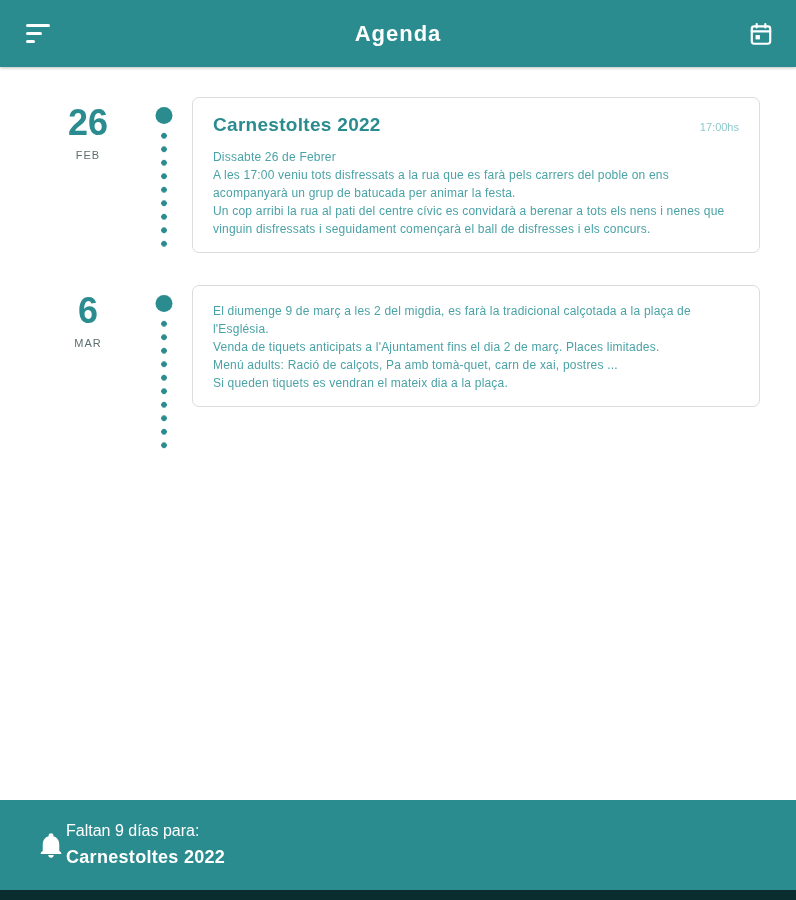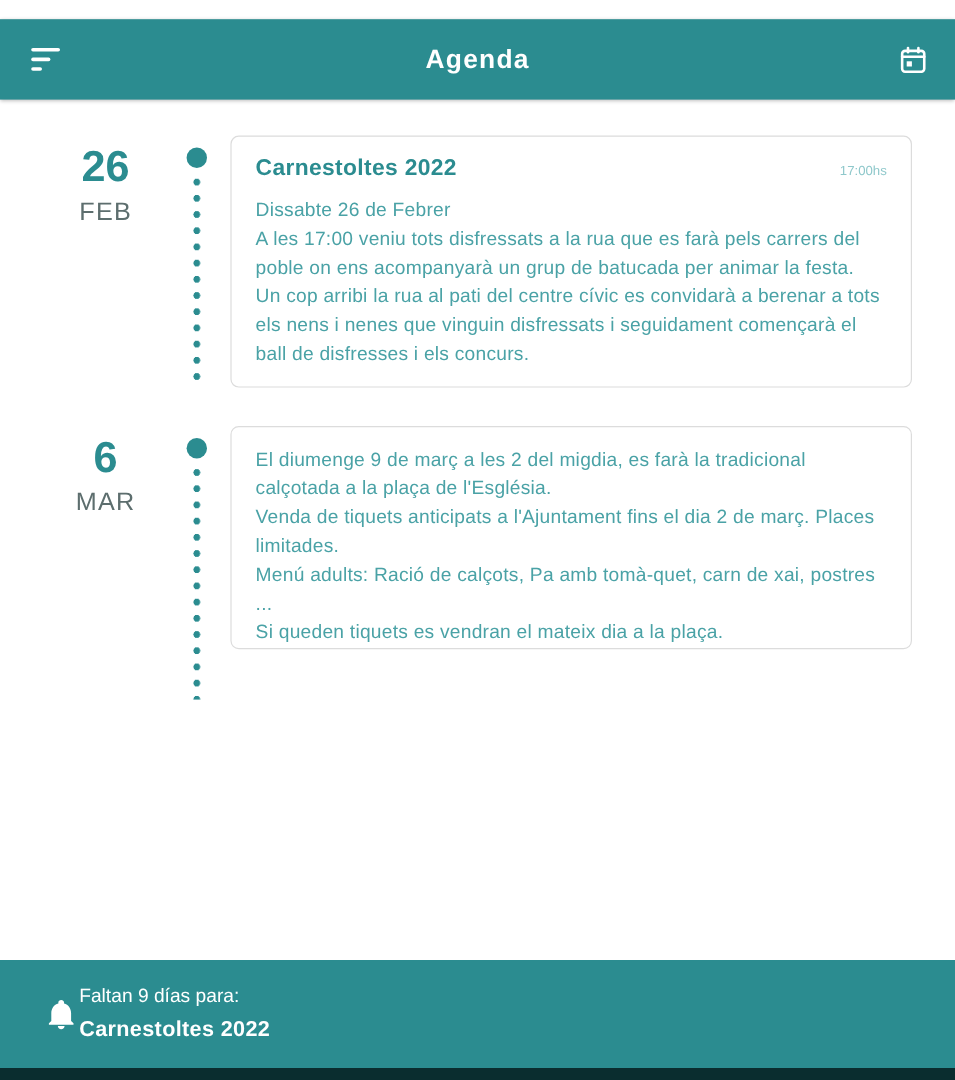--- a/index.html
+++ b/index.html
@@ -10,47 +10,47 @@
     --gray-month:#5d6e6e;
     --card-border:#dcdcdc;
     --dark-strip:#0a2d2f;
   }
   *{box-sizing:border-box;margin:0;padding:0;}
   html,body{width:796px;height:900px;}
   body{font-family:"Liberation Sans","DejaVu Sans",sans-serif;background:#fff;overflow:hidden;}
   .app{width:796px;height:900px;display:flex;flex-direction:column;position:relative;}
 
   
-  .header{height:67px;background:var(--teal);display:flex;align-items:center;justify-content:space-between;padding:0 22px;position:relative;flex:0 0 auto;box-shadow:0 1px 3px rgba(0,0,0,.25);margin-top:16px;}
+  .header{height:67px;background:var(--teal);display:flex;align-items:center;justify-content:space-between;padding:0 22px;position:relative;flex:0 0 auto;box-shadow:0 1px 3px rgba(0,0,0,.25);}
   .header-title{position:absolute;left:50%;transform:translateX(-50%);color:#fff;font-size:22px;letter-spacing:1px;font-weight:600;}
   .menu-icon{display:flex;flex-direction:column;gap:5px;cursor:pointer;padding:6px 4px;}
   .menu-icon span{display:block;height:3px;background:#fff;border-radius:2px;}
   .menu-icon span:nth-child(1){width:24px;}
   .menu-icon span:nth-child(2){width:16px;}
   .menu-icon span:nth-child(3){width:9px;}
   .cal-icon{width:26px;height:26px;cursor:pointer;}
 
   
   .timeline{flex:1 1 auto;overflow:hidden;padding-top:30px;}
   .event-row{display:grid;grid-template-columns:40px 96px 56px 1fr 36px;padding-bottom:32px;}
   .date-col{grid-column:2;text-align:center;padding-top:6px;}
   .date-day{font-size:36px;font-weight:bold;color:var(--teal-title);line-height:1.1;}
-  .date-month{font-size:21px;color:var(--gray-month);letter-spacing:1px;margin-top:6px;}
+  .date-month{font-size:11px;color:var(--gray-month);letter-spacing:1px;margin-top:6px;}
   .rail{grid-column:3;position:relative;}
   .big-dot{position:absolute;top:10px;left:50%;transform:translateX(-50%);width:17px;height:17px;border-radius:50%;background:var(--teal);}
   .dots{position:absolute;top:32px;bottom:0;left:50%;transform:translateX(-50%);width:8px;
         background-image:radial-gradient(circle,var(--teal) 2.7px,transparent 3px);
         background-size:8px 13.5px;background-repeat:repeat-y;background-position:center top;}
   .event-row:last-of-type .dots{bottom:-42px;}
   .card{grid-column:4;border:1px solid var(--card-border);border-radius:7px;background:#fff;padding:16px 20px 14px 20px;overflow:hidden;}
   .card.clipped{max-height:186px;}
   .card-head{display:flex;align-items:baseline;justify-content:space-between;margin-bottom:12px;}
   .card-title{font-size:19px;font-weight:bold;color:var(--teal-title);letter-spacing:.3px;}
   .card-time{font-size:11px;color:var(--teal-time);}
-  .card p{font-size:16px;line-height:1.5;color:var(--teal-text);letter-spacing:.2px;}
+  .card p{font-size:12px;line-height:1.5;color:var(--teal-text);letter-spacing:.2px;}
 
   
   .footer{flex:0 0 auto;height:90px;background:var(--teal);display:flex;align-items:center;padding:0 36px;cursor:pointer;}
   .bell-icon{width:30px;height:30px;flex:0 0 auto;}
   .footer-texts{display:flex;flex-direction:column;gap:7px;}
   .footer-label{color:#fff;font-size:16px;}
   .footer-event{color:#fff;font-size:18px;font-weight:bold;letter-spacing:.3px;}
   .nav-strip{flex:0 0 auto;height:10px;background:var(--dark-strip);}
 </style>
 </head>

